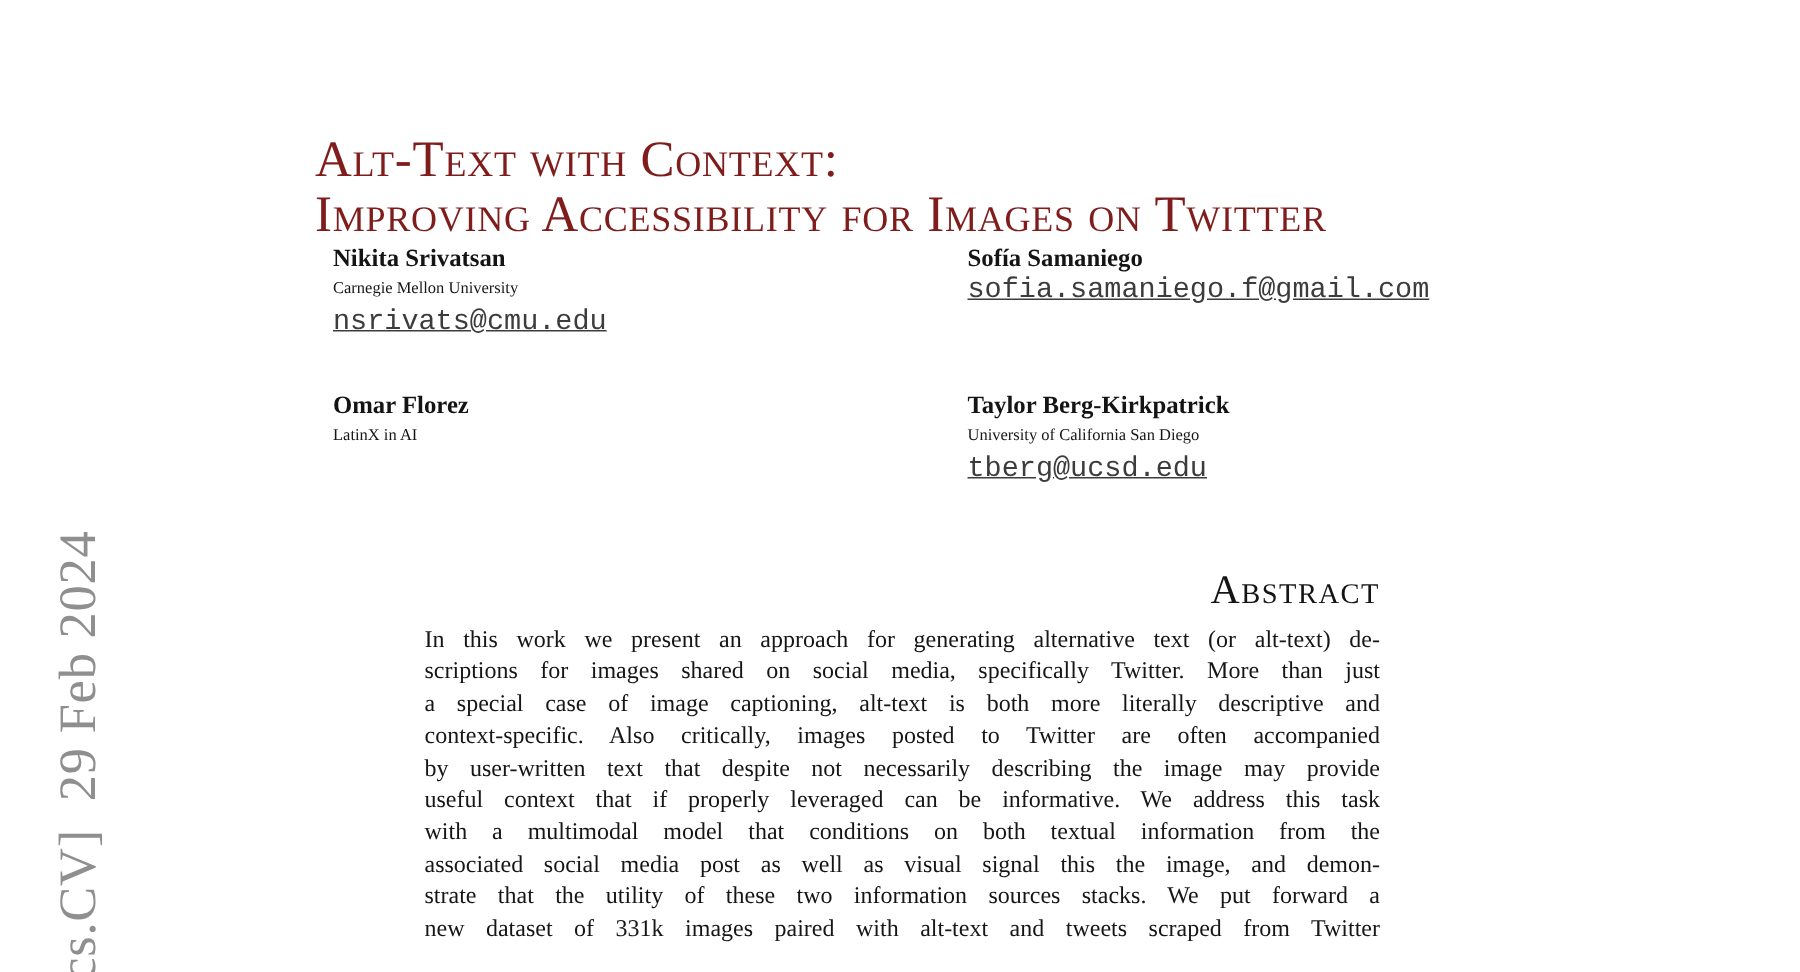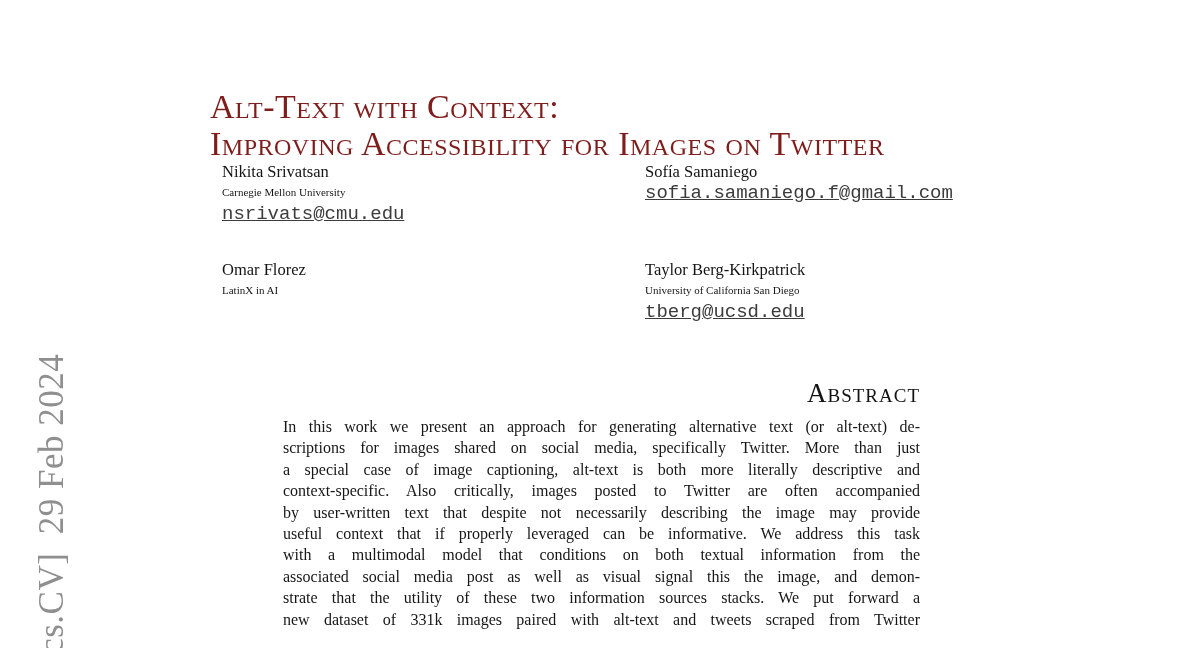--- a/index.html
+++ b/index.html
@@ -50,21 +50,21 @@
   
   .author {
     position: absolute;
     width: 430px;
   }
   .author.pos-a { left: 222px; top: 161px; }
   .author.pos-b { left: 645px; top: 161px; }
   .author.pos-c { left: 222px; top: 259px; }
   .author.pos-d { left: 645px; top: 259px; }
   .author-name {
-    font-weight: normal;
+    font-weight: bold;
     font-size: 16.5px;
     line-height: 21px;
     color: #141414;
   }
   .author-affiliation {
     font-size: 11px;
     line-height: 21px;
     color: #161616;
   }
   .author-affiliation:empty { display: none; }

